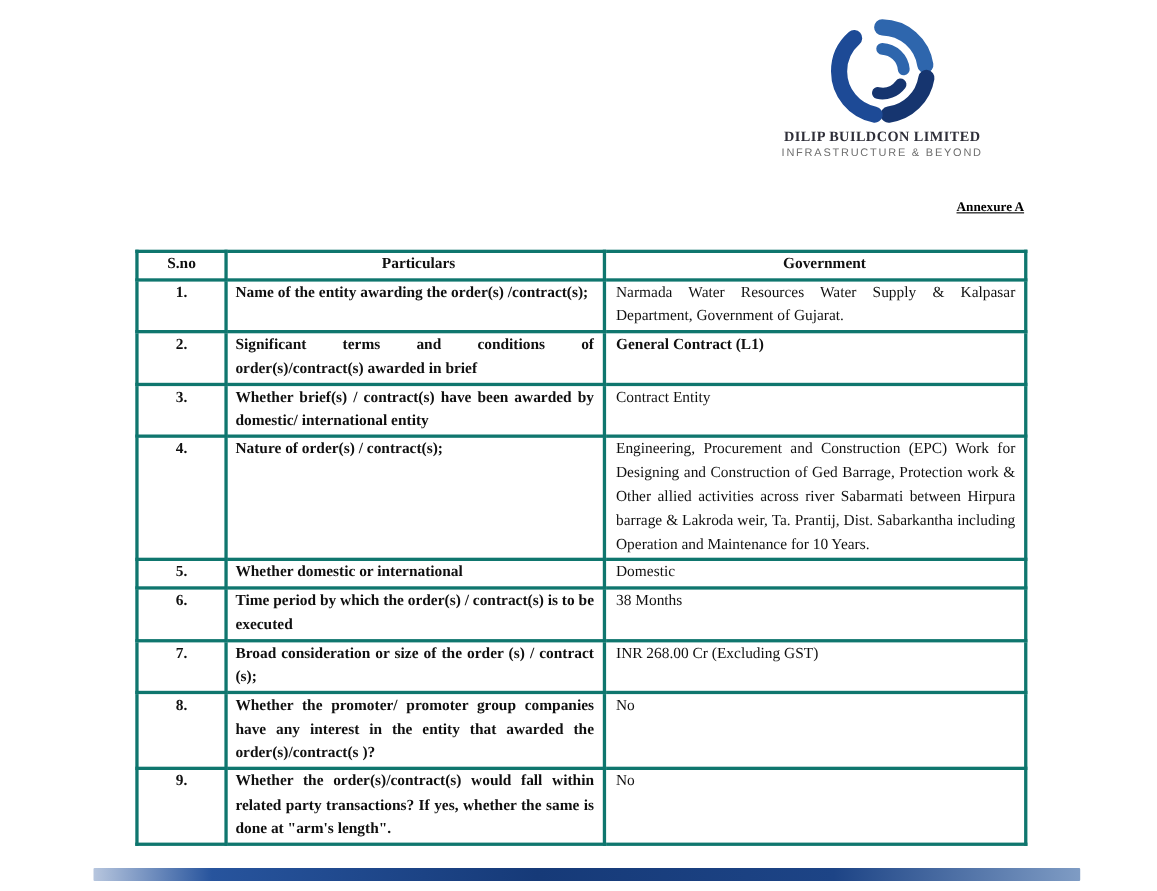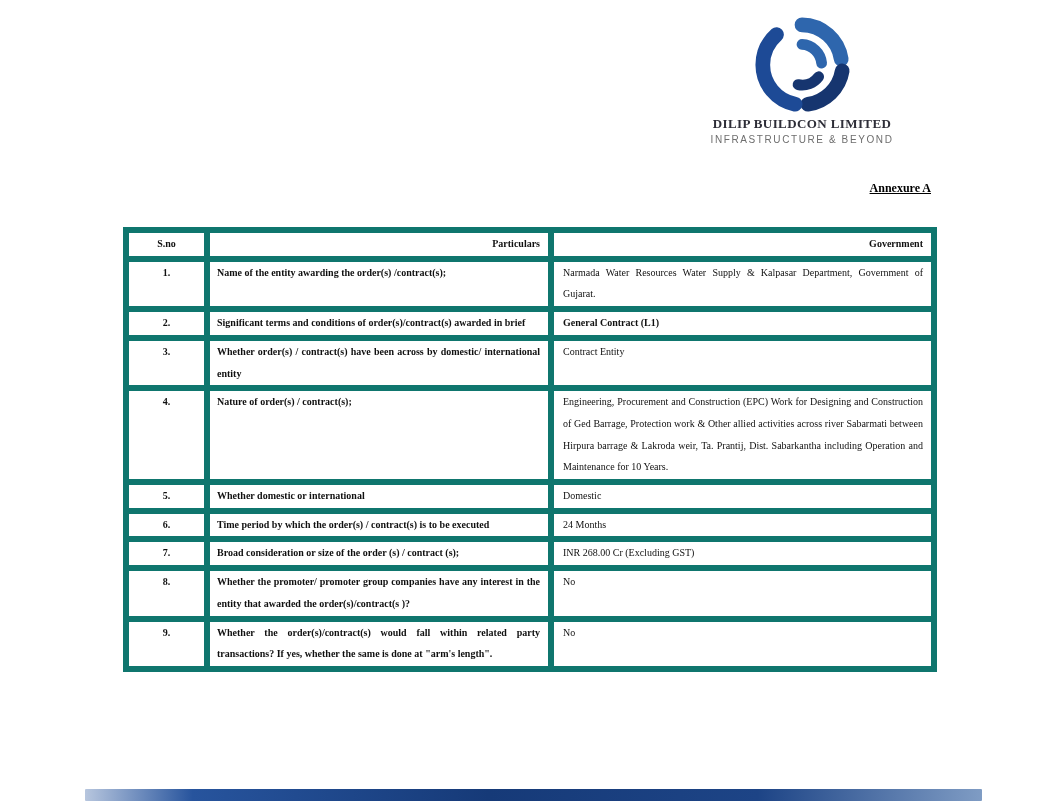--- a/index.html
+++ b/index.html
@@ -31,29 +31,29 @@
     font-size:12px; font-weight:bold; text-decoration:underline;
     color:#000;
   }
 
   
   table.doc-table {
     position:absolute; top:227px; left:123px; width:808px;
     border-collapse:collapse; table-layout:fixed;
   }
   .doc-table th, .doc-table td {
-    border:6px solid #0f766e;
-    font-size:10px; line-height:21.7px;
+    border:3px solid #0f766e;
+    font-size:14px; line-height:21.7px;
     vertical-align:top; padding:0 8px 1px 8px;font-family:Liberation Serif, serif;
   }
   .doc-table col.c-sno  { width:81px; }
   .doc-table col.c-part { width:344px; }
   .doc-table col.c-desc { width:383px; }
 
-  .doc-table th { font-weight:bold; text-align:right; height:21px; }
+  .doc-table th { font-weight:bold; text-align:center; height:21px; }
   .doc-table th.h-sno  { text-align:center; padding:0 2px; }
   .doc-table th.h-part { padding-left:14px; }
   .doc-table th.h-desc { padding-left:25px; }
 
   .doc-table td.sno  { text-align:center; font-weight:bold; padding:0 2px; }
   .doc-table td.part { font-weight:bold; text-align:justify; padding-left:7px; }
   .doc-table td.desc { text-align:justify; padding-left:9px; }
   .doc-table td.desc.bold { font-weight:bold; }
 
   
@@ -101,37 +101,37 @@
       <td class="part">Name of the entity awarding the order(s) /contract(s);</td>
       <td class="desc">Narmada Water Resources Water Supply &amp; Kalpasar Department, Government of Gujarat.</td>
     </tr>
     <tr>
       <td class="sno">2.</td>
       <td class="part">Significant terms and conditions of order(s)/contract(s) awarded in brief</td>
       <td class="desc bold">General Contract (L1)</td>
     </tr>
     <tr>
       <td class="sno">3.</td>
-      <td class="part">Whether order(s) / contract(s) have been across by domestic/ international entity</td>
+      <td class="part">Whether brief(s) / contract(s) have been awarded by domestic/ international entity</td>
       <td class="desc">Contract Entity</td>
     </tr>
     <tr>
       <td class="sno">4.</td>
       <td class="part">Nature of order(s) / contract(s);</td>
       <td class="desc">Engineering, Procurement and Construction (EPC) Work for Designing and Construction of Ged Barrage, Protection work &amp; Other allied activities across river Sabarmati between Hirpura barrage &amp; Lakroda weir, Ta. Prantij, Dist. Sabarkantha including Operation and Maintenance for 10 Years.</td>
     </tr>
     <tr>
       <td class="sno">5.</td>
       <td class="part">Whether domestic or international</td>
       <td class="desc">Domestic</td>
     </tr>
     <tr>
       <td class="sno">6.</td>
       <td class="part">Time period by which the order(s) / contract(s) is to be executed</td>
-      <td class="desc">24 Months</td>
+      <td class="desc">38 Months</td>
     </tr>
     <tr>
       <td class="sno">7.</td>
       <td class="part">Broad consideration or size of the order (s) / contract (s);</td>
       <td class="desc">INR 268.00 Cr (Excluding GST)</td>
     </tr>
     <tr>
       <td class="sno">8.</td>
       <td class="part">Whether the promoter/ promoter group companies have any interest in the entity that awarded the order(s)/contract(s )?</td>
       <td class="desc">No</td>

